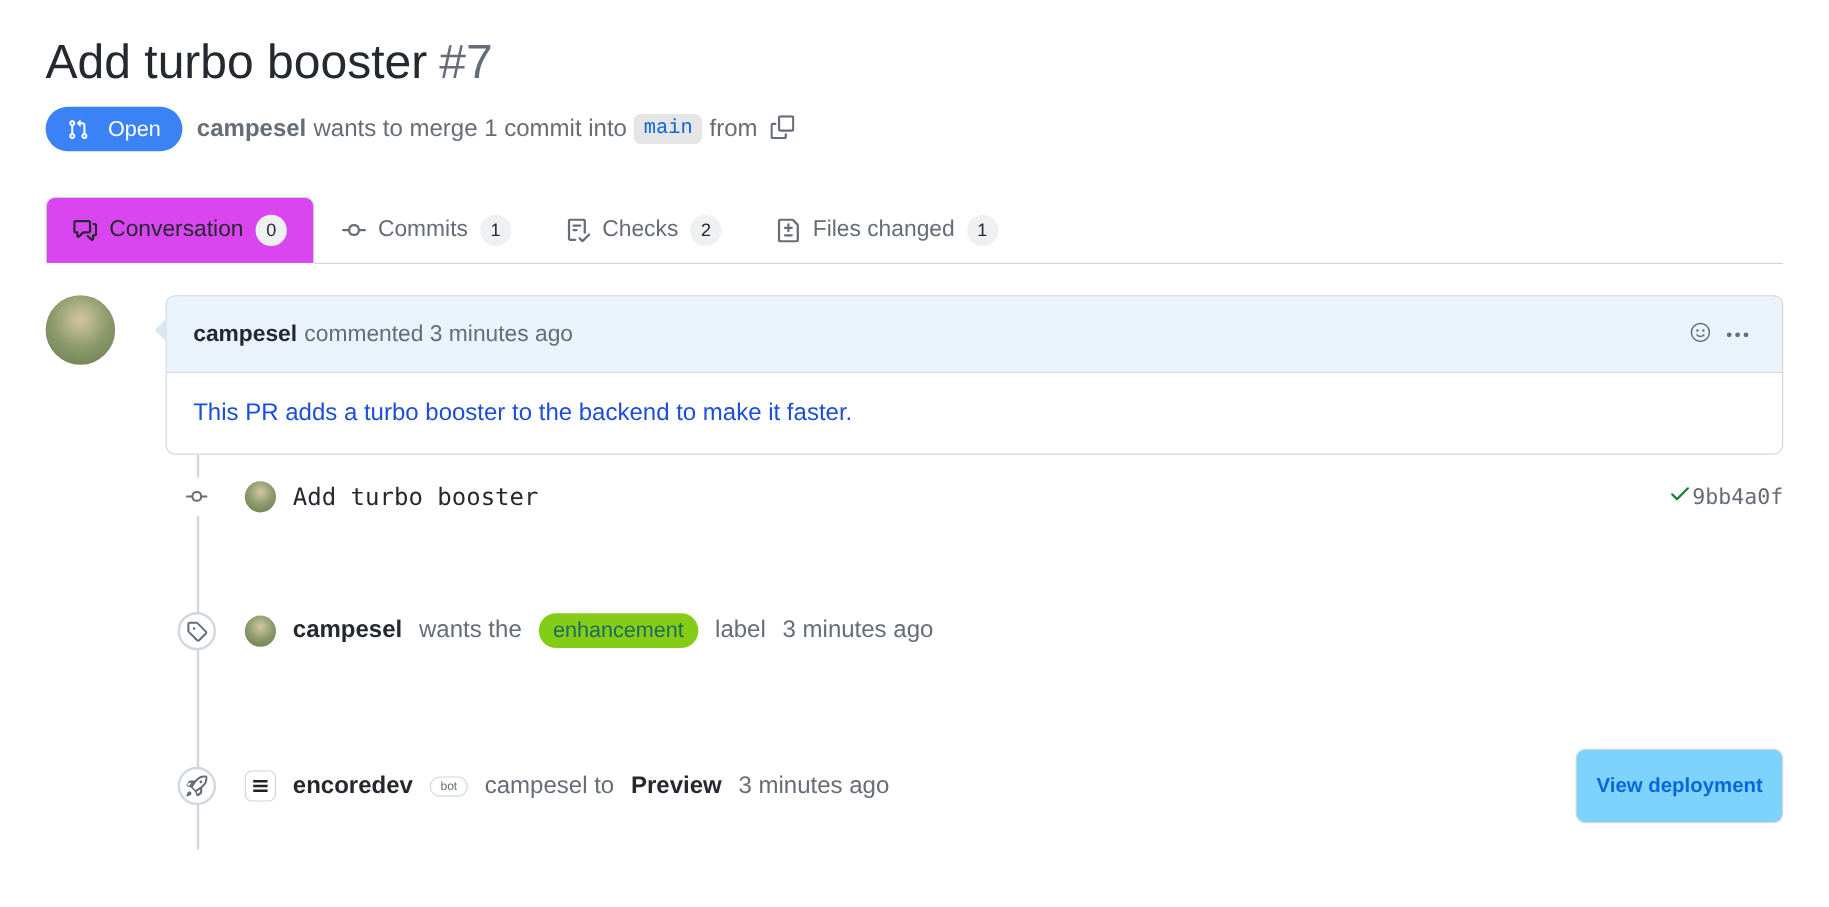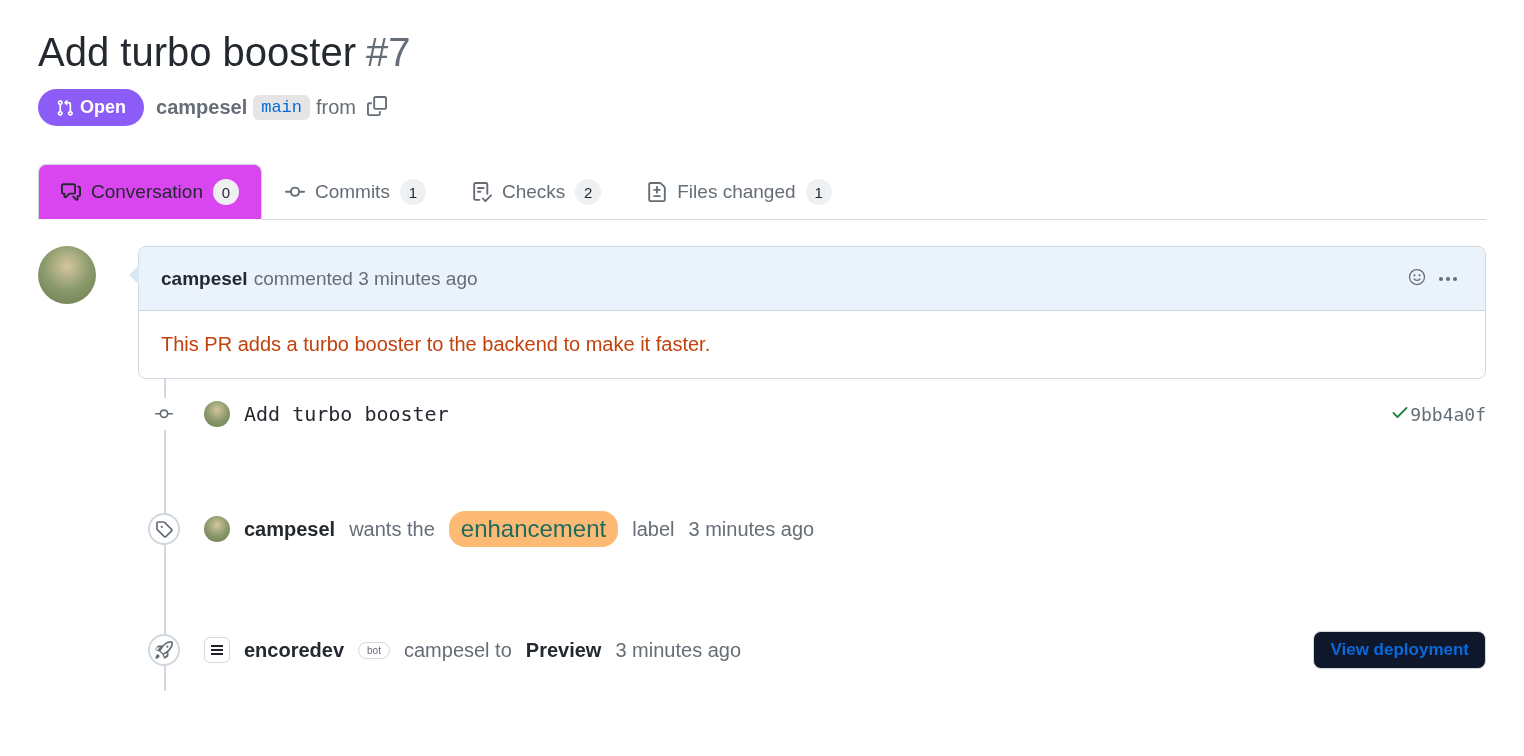--- a/index.html
+++ b/index.html
@@ -8,23 +8,23 @@
     background: #ffffff;
     color: #24292f;
     padding: 30px 38px;
     font-size: 14px;
   }
   .title-row { display: flex; align-items: baseline; gap: 10px; margin-bottom: 14px; }
   .pr-title { font-size: 40px; font-weight: 400; color: #24292f; }
   .pr-number { font-size: 40px; font-weight: 300; color: #656d76; }
   .meta-row { display: flex; align-items: center; gap: 12px; margin-bottom: 38px; flex-wrap: wrap; }
   .state-badge {
-    display: inline-flex; align-items: center; gap: 6px;
-    background: #8b5cf6; color: #ffffff;
-    font-weight: 700; font-size: 18px;
+    display: inline-flex; align-items: center; gap: 16px;
+    background: #3b82f6; color: #ffffff;
+    font-weight: 400; font-size: 18px;
     padding: 8px 18px; border-radius: 24px;
   }
   .state-badge svg { width: 18px; height: 18px; fill: #fff; }
   .meta-text { font-size: 20px; color: #656d76; display: flex; align-items: center; gap: 6px; flex-wrap: wrap; }
   .meta-text .author { font-weight: 600; color: #656d76; }
   .branch-chip {
     background: #e5e5e5; color: #0969da;
     font-family: Liberation Mono, monospace;
     font-size: 17px; padding: 3px 8px; border-radius: 6px;
   }
@@ -73,21 +73,21 @@
     border-radius: 8px 8px 0 0;
     padding: 14px 22px; display: flex; align-items: center;
     font-size: 19px; color: #656d76;
   }
   .comment-header .who { font-weight: 600; color: #24292f; margin-right: 6px; }
   .comment-header .spacer { flex: 1; }
   .comment-header .iconbtn { background: none; border: none; padding: 6px; cursor: pointer; color: #656d76; }
   .comment-header .iconbtn svg { width: 20px; height: 20px; fill: none; stroke: currentColor; stroke-width: 1.5; }
   .kebab { display: flex; gap: 3px; }
   .kebab span { width: 4px; height: 4px; background: #656d76; border-radius: 50%; }
-  .comment-body { padding: 22px; font-size: 20px; color: #c2410c; }
+  .comment-body { padding: 22px; font-size: 20px; color: #1d4ed8; }
 
   .thread-line { position: absolute; left: 26px; top: 0; bottom: 0; width: 2px; background: #d0d7de; }
   .events { position: relative; margin-left: 0; }
   .event {
     position: relative; display: flex; align-items: center; gap: 14px;
     padding: 22px 0 22px 66px; font-size: 20px; color: #656d76;
   }
   .event .marker {
     position: absolute; left: 10px; width: 32px; height: 32px;
     border-radius: 50%; background: #fff; border: 2px solid #d0d7de;
@@ -104,52 +104,53 @@
   .mini-avatar.square { border-radius: 6px; background: #fff; border: 1px solid #d0d7de; display:flex; align-items:center; justify-content:center; }
   .mini-avatar.square svg { width: 16px; height: 16px; }
   .mono { font-family: ui-monospace, SFMono-Regular, Menlo, monospace; }
   .commit-msg { color: #24292f; }
   .event .right { margin-left: auto; display: flex; align-items: center; }
   .check-ic { color: #1a7f37; }
   .check-ic svg { width: 20px; height: 20px; fill: currentColor; }
   .sha { font-family: ui-monospace, monospace; color: #656d76; font-size: 18px; }
   .strong { font-weight: 600; color: #24292f; }
   .label-chip {
-    background: #fdba74; color: #1b6b5f;
-    font-size: 24px; padding: 4px 12px; border-radius: 16px;
+    background: #84cc16; color: #1b6b5f;
+    font-size: 18px; padding: 4px 12px; border-radius: 16px;
     font-weight: 500;
   }
   .bot-chip {
     border: 1px solid #d0d7de; color: #656d76;
     font-size: 10px; padding: 2px 8px; border-radius: 14px;
   }
   .deploy-btn {
-    border: 1px solid #d0d7de; background: #0f172a;
+    border: 1px solid #d0d7de; background: #7dd3fc;
     color: #0969da; font-weight: 600; font-size: 17px;
-    padding: 8px 16px; border-radius: 8px; cursor: pointer;
+    padding: 20px 16px; border-radius: 8px; cursor: pointer;
   }
   .event.sep { margin-top: 40px; }
 </style>
 </head>
 <body>
 
 <div class="title-row">
   <span class="pr-title">Add turbo booster</span>
   <span class="pr-number">#7</span>
 </div>
 
 <div class="meta-row">
   <span class="state-badge">
     <svg viewBox="0 0 16 16">
         <path d="M1.5 3.25a2.25 2.25 0 1 1 3 2.122v5.256a2.251 2.251 0 1 1-1.5 0V5.372A2.25 2.25 0 0 1 1.5 3.25Zm5.677-.177L9.573.677A.25.25 0 0 1 10 .854V2.5h1A2.5 2.5 0 0 1 13.5 5v5.628a2.251 2.251 0 1 1-1.5 0V5a1 1 0 0 0-1-1h-1v1.646a.25.25 0 0 1-.427.177L7.177 3.427a.25.25 0 0 1 0-.354ZM3.75 2.5a.75.75 0 1 0 0 1.5.75.75 0 0 0 0-1.5Zm0 9.5a.75.75 0 1 0 0 1.5.75.75 0 0 0 0-1.5Zm8.25.75a.75.75 0 1 0 1.5 0 .75.75 0 0 0-1.5 0Z"></path>
       </svg>
     <span>Open</span>
   </span>
   <span class="meta-text">
     <span class="author">campesel</span>
+    <span>wants to merge 1 commit into</span>
     <span class="branch-chip">main</span>
     <span>from</span>
     <button class="copy-btn">
       <svg viewBox="0 0 16 16">
           <path d="M0 6.75C0 5.784.784 5 1.75 5h1.5a.75.75 0 0 1 0 1.5h-1.5a.25.25 0 0 0-.25.25v7.5c0 .138.112.25.25.25h7.5a.25.25 0 0 0 .25-.25v-1.5a.75.75 0 0 1 1.5 0v1.5A1.75 1.75 0 0 1 9.25 16h-7.5A1.75 1.75 0 0 1 0 14.25Z"></path>
           <path d="M5 1.75C5 .784 5.784 0 6.75 0h7.5C15.216 0 16 .784 16 1.75v7.5A1.75 1.75 0 0 1 14.25 11h-7.5A1.75 1.75 0 0 1 5 9.25Zm1.75-.25a.25.25 0 0 0-.25.25v7.5c0 .138.112.25.25.25h7.5a.25.25 0 0 0 .25-.25v-7.5a.25.25 0 0 0-.25-.25Z"></path>
         </svg>
     </button>
   </span>
 </div>

